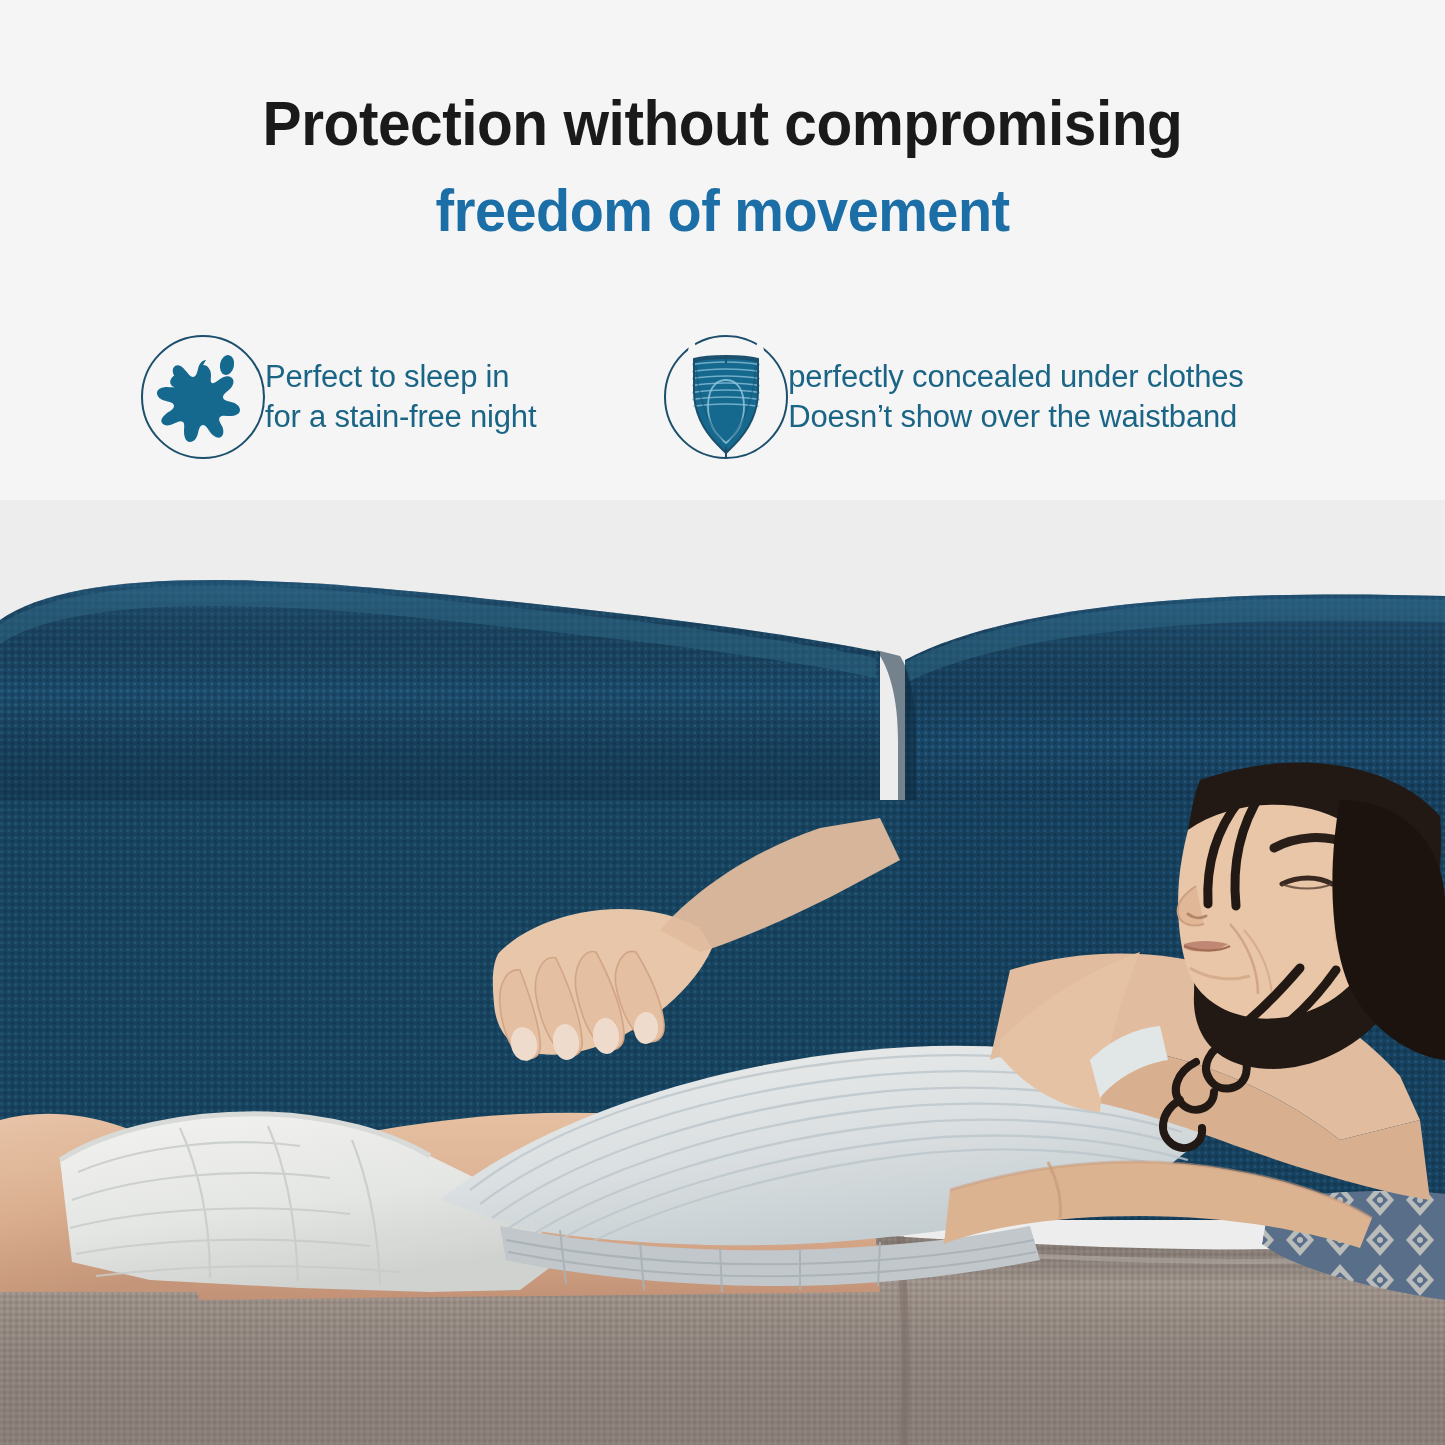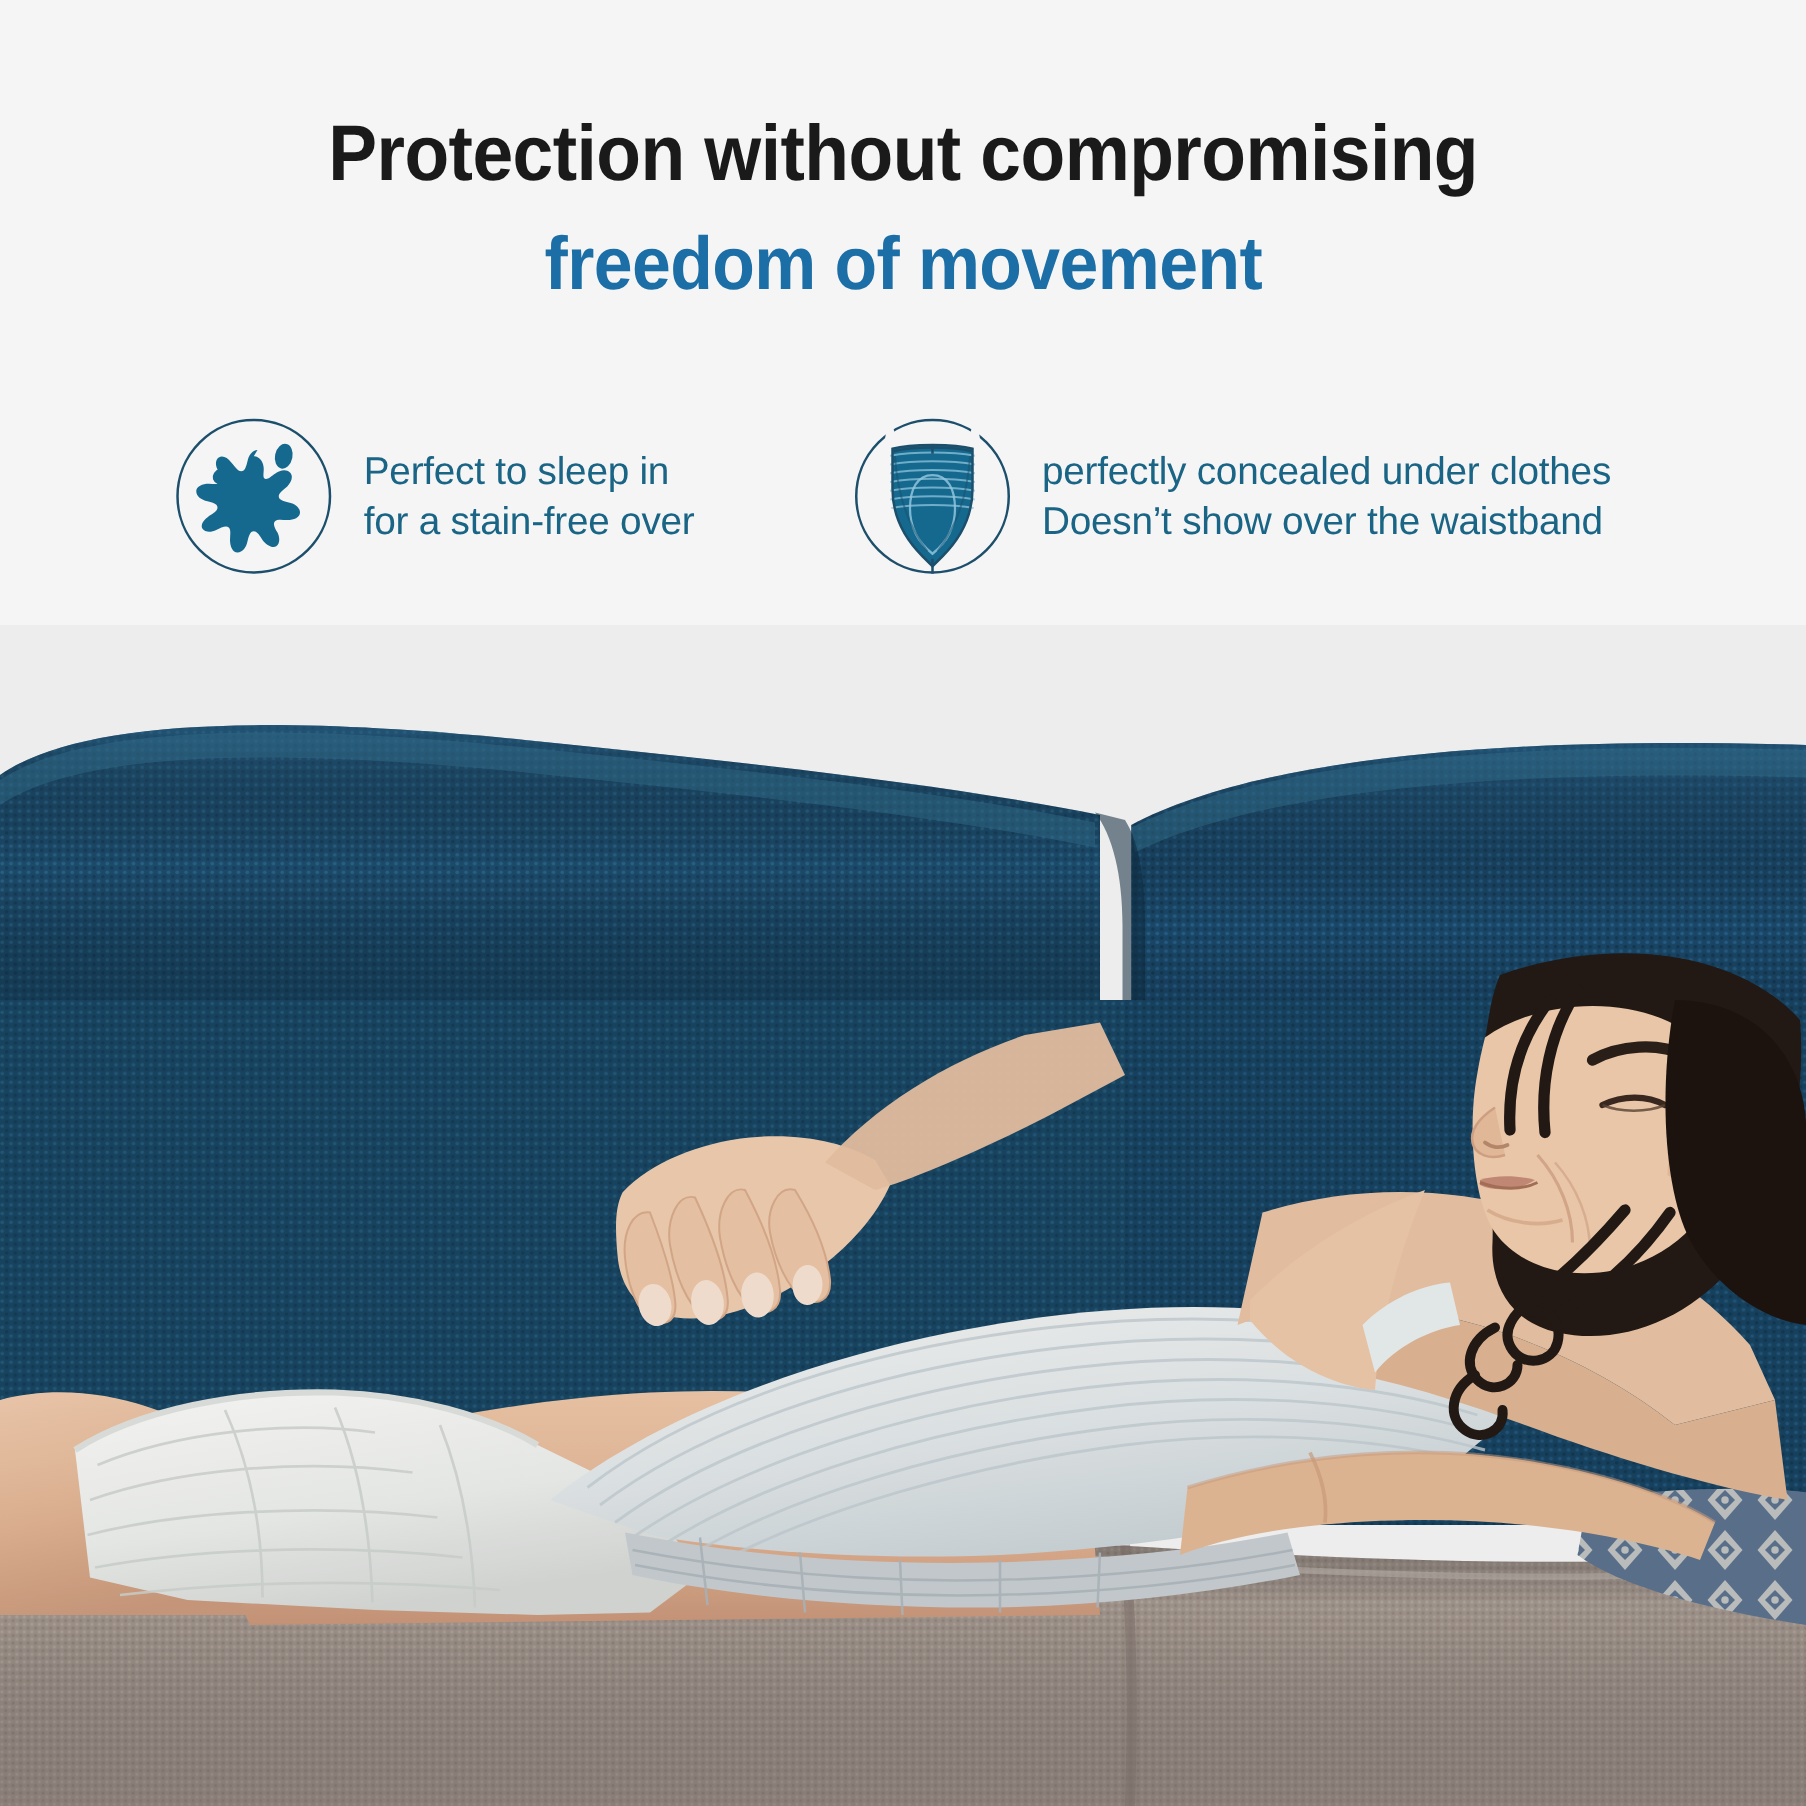--- a/index.html
+++ b/index.html
@@ -24,21 +24,21 @@
   .headline-2 {
     font-size:60px; font-weight:bold; color:#1b6ea6;
     letter-spacing:-0.5px; line-height:1.0; margin-top:26px;
     transform:scaleX(0.93); transform-origin:center;
     white-space:nowrap;
   }
 
   
   .features { position:absolute; left:0; top:335px; width:1445px; height:150px;
               display:flex; align-items:flex-start; }
-  .feature { display:flex; align-items:center; gap:26px; }
+  .feature { display:flex; align-items:center; }
   .feature-1 { margin-left:141px; }
   .feature-2 { margin-left:128px; }
   .icon-wrap { position:relative; width:124px; height:124px; flex:0 0 124px; }
   .icon-circle { position:absolute; inset:0; border:2.5px solid #1c4f6b; border-radius:50%; }
   .icon-svg { position:absolute; inset:0; width:124px; height:124px; display:block; }
   .feature-text {
     font-size:31px; line-height:1.30; color:#1a6585; font-weight:500;
     letter-spacing:-0.2px; white-space:nowrap;
   }
   .feature-text span { display:block; }
@@ -81,21 +81,21 @@
             <ellipse cx="86" cy="30" rx="7" ry="10" transform="rotate(12 86 30)"></ellipse>
 
             <ellipse cx="37" cy="46" rx="8" ry="6.5" transform="rotate(-18 37 46)"></ellipse>
 
             <ellipse cx="31" cy="60" rx="4" ry="3.2"></ellipse>
           </g>
         </svg>
       </div>
       <div class="feature-text">
         <span>Perfect to sleep in</span>
-        <span>for a stain-free over</span>
+        <span>for a stain-free night</span>
       </div>
     </div>
 
     <div class="feature feature-2">
       <div class="icon-wrap">
         <div class="icon-circle"></div>
         <svg class="icon-svg" viewBox="0 0 124 124">
           <defs>
             <clipPath id="briefClip">
               <path d="M28 22 L96 22 L96 60 C96 82 84 100 72 112

